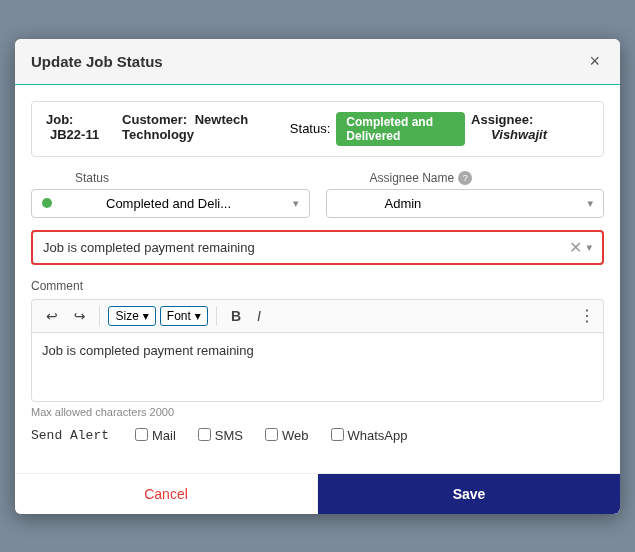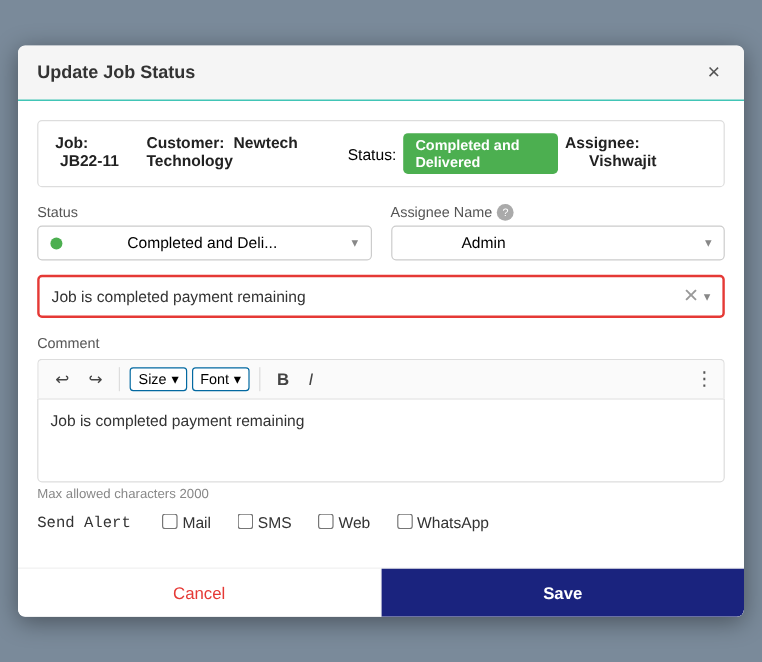--- a/index.html
+++ b/index.html
@@ -84,20 +84,21 @@
     .form-group {
       flex: 1;
     }
     .form-label {
       font-size: 12px;
       color: #555;
       margin-bottom: 4px;
       display: flex;
       align-items: center;
       gap: 4px;
+      margin-left: 44px;
     }
     .help-icon {
       width: 14px;
       height: 14px;
       border-radius: 50%;
       background: #aaa;
       color: #fff;
       font-size: 9px;
       display: inline-flex;
       align-items: center;
@@ -299,21 +300,21 @@
           <span style="margin-left:4px;">Newtech Technology</span>
         </div>
       </div>
       <div class="info-right">
         <div style="display:flex;align-items:center;gap:6px;">
           <span>Status:</span>
           <span class="status-badge">Completed and Delivered</span>
         </div>
         <div class="info-label">
           <span>Assignee:</span>
-          <span style="margin-left:20px;">Vishwajit</span>
+          <span style="margin-left:20px;font-style:italic;">Vishwajit</span>
         </div>
       </div>
     </div>
 
     <div class="form-row">
       <div class="form-group">
         <div class="form-label">Status</div>
         <div class="select-wrapper">
           <span class="dot"></span>
           <span class="select-text">Completed and Deli...</span>

